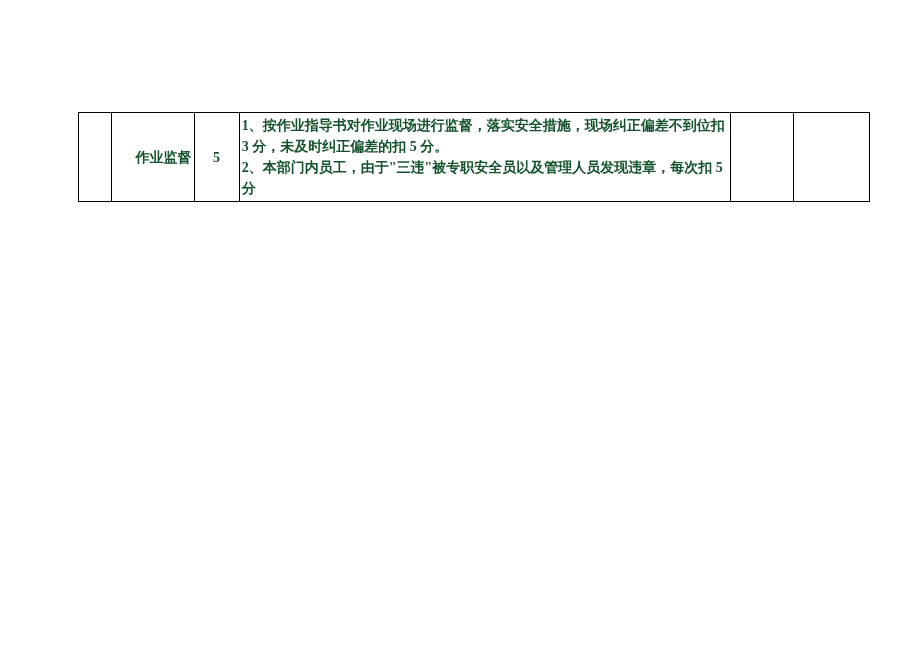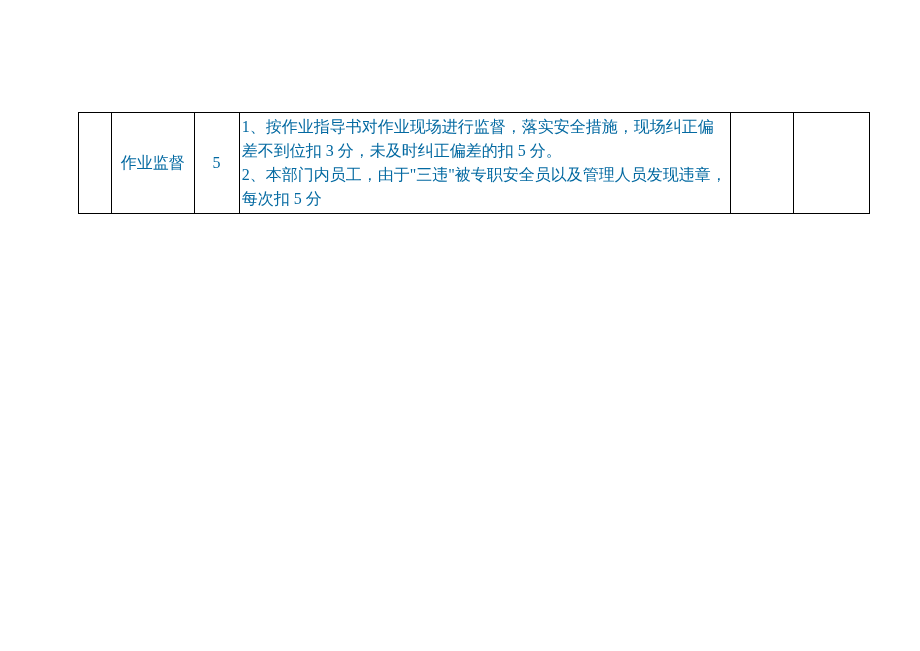--- a/index.html
+++ b/index.html
@@ -27,30 +27,31 @@
     }
     table {
       border-collapse: collapse;
       width: 100%;
       table-layout: fixed;
     }
     td {
       border: 1px solid #000000;
       padding: 2px 2px;
       vertical-align: middle;
-      font-size: 16px;
+      font-size: 14px;
       line-height: 1.5;
-      color: #0369a1;
+      color: #14532d;
+      font-weight: bold;
     }
     .col-1 {
       width: 32px;
     }
     .col-2 {
       width: 81px;
-      text-align: center;
+      text-align: right;
     }
     .col-3 {
       width: 44px;
       text-align: center;
     }
     .col-4 {
       width: 480px;
       text-align: left;
       padding-left: 2px;
       padding-right: 2px;

